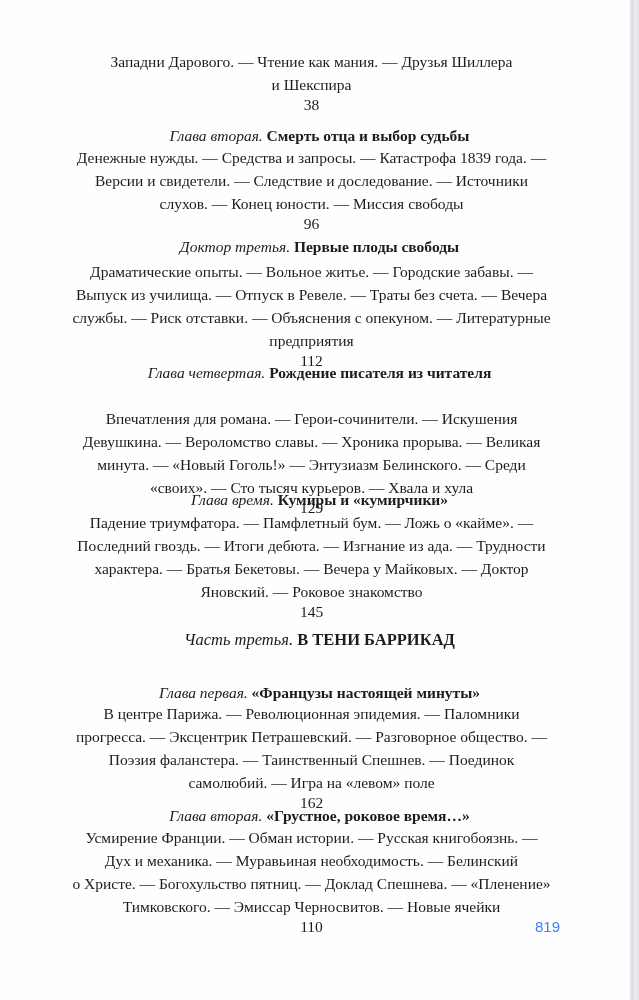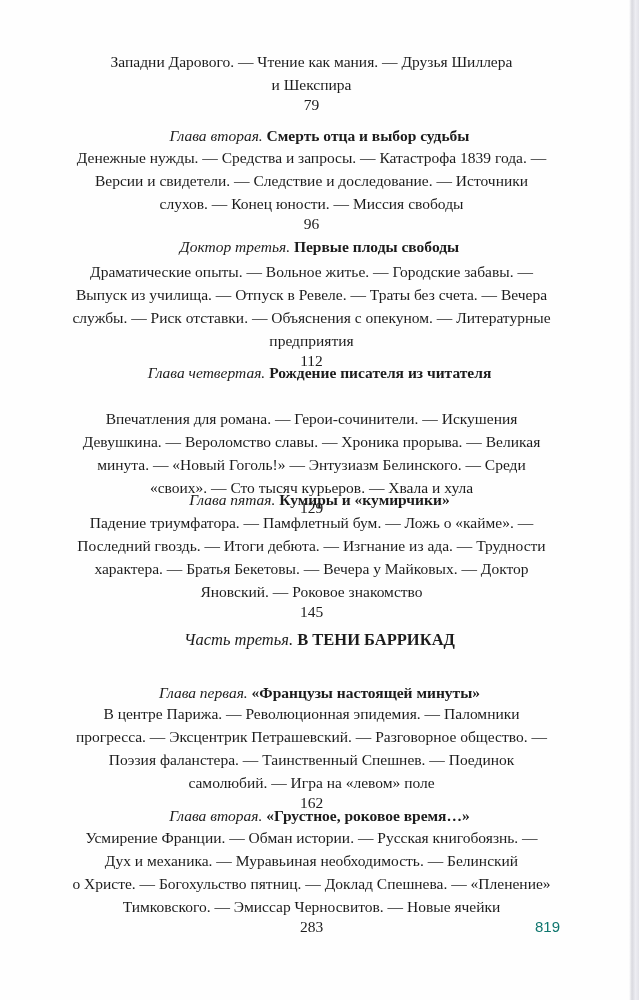--- a/index.html
+++ b/index.html
@@ -33,32 +33,32 @@
     font-weight: normal; margin: 8px;
   }
   .chapter .lbl { font-style: italic; }
   .chapter .ttl { font-weight: bold; }
   .part { font-size: 16.5px; }
   .part .lbl { font-style: italic; font-weight: normal; }
   .folio {
     position: absolute; left: 63px; width: 497px;
     text-align: right;
     font-family: "Liberation Sans", sans-serif;
-    font-size: 15px; line-height: 18px; color: #0f766e;
+    font-size: 15px; line-height: 18px; color: #3b82f6;
   }
 </style>
 </head>
 <body>
 
 <div class="page">
 
   <section class="block" style="top:50px">
     <div class="topics">Западни Дарового. — Чтение как мания. — Друзья Шиллера
 и Шекспира</div>
-    <div class="pgnum">79</div>
+    <div class="pgnum">38</div>
   </section>
 
   <div class="chapter" style="top:117px">
     <span class="lbl">Глава вторая.</span>
     <span class="ttl">Смерть отца и выбор судьбы</span>
   </div>
 
   <section class="block" style="top:146px">
     <div class="topics">Денежные нужды. — Средства и запросы. — Катастрофа 1839 года. —
 Версии и свидетели. — Следствие и доследование. — Источники
@@ -86,21 +86,21 @@
 
   <section class="block" style="top:407px">
     <div class="topics">Впечатления для романа. — Герои-сочинители. — Искушения
 Девушкина. — Вероломство славы. — Хроника прорыва. — Великая
 минута. — «Новый Гоголь!» — Энтузиазм Белинского. — Среди
 «своих». — Сто тысяч курьеров. — Хвала и хула</div>
     <div class="pgnum">129</div>
   </section>
 
   <div class="chapter" style="top:481px">
-    <span class="lbl">Глава пятая.</span>
+    <span class="lbl">Глава время.</span>
     <span class="ttl">Кумиры и «кумирчики»</span>
   </div>
 
   <section class="block" style="top:511px">
     <div class="topics">Падение триумфатора. — Памфлетный бум. — Ложь о «кайме». —
 Последний гвоздь. — Итоги дебюта. — Изгнание из ада. — Трудности
 характера. — Братья Бекетовы. — Вечера у Майковых. — Доктор
 Яновский. — Роковое знакомство</div>
     <div class="pgnum">145</div>
   </section>
@@ -126,19 +126,19 @@
   <div class="chapter" style="top:797px">
     <span class="lbl">Глава вторая.</span>
     <span class="ttl">«Грустное, роковое время…»</span>
   </div>
 
   <section class="block" style="top:826px">
     <div class="topics">Усмирение Франции. — Обман истории. — Русская книгобоязнь. —
 Дух и механика. — Муравьиная необходимость. — Белинский
 о Христе. — Богохульство пятниц. — Доклад Спешнева. — «Пленение»
 Тимковского. — Эмиссар Черносвитов. — Новые ячейки</div>
-    <div class="pgnum">283</div>
+    <div class="pgnum">110</div>
   </section>
 
   <div class="folio" style="top:918px">819</div>
 
   <div class="page-edge"></div>
 </div>
 
 </body></html>

